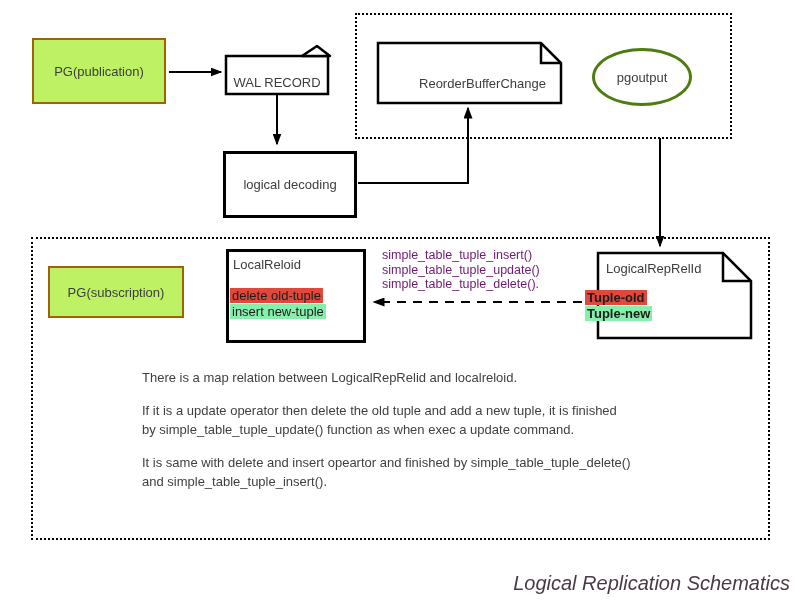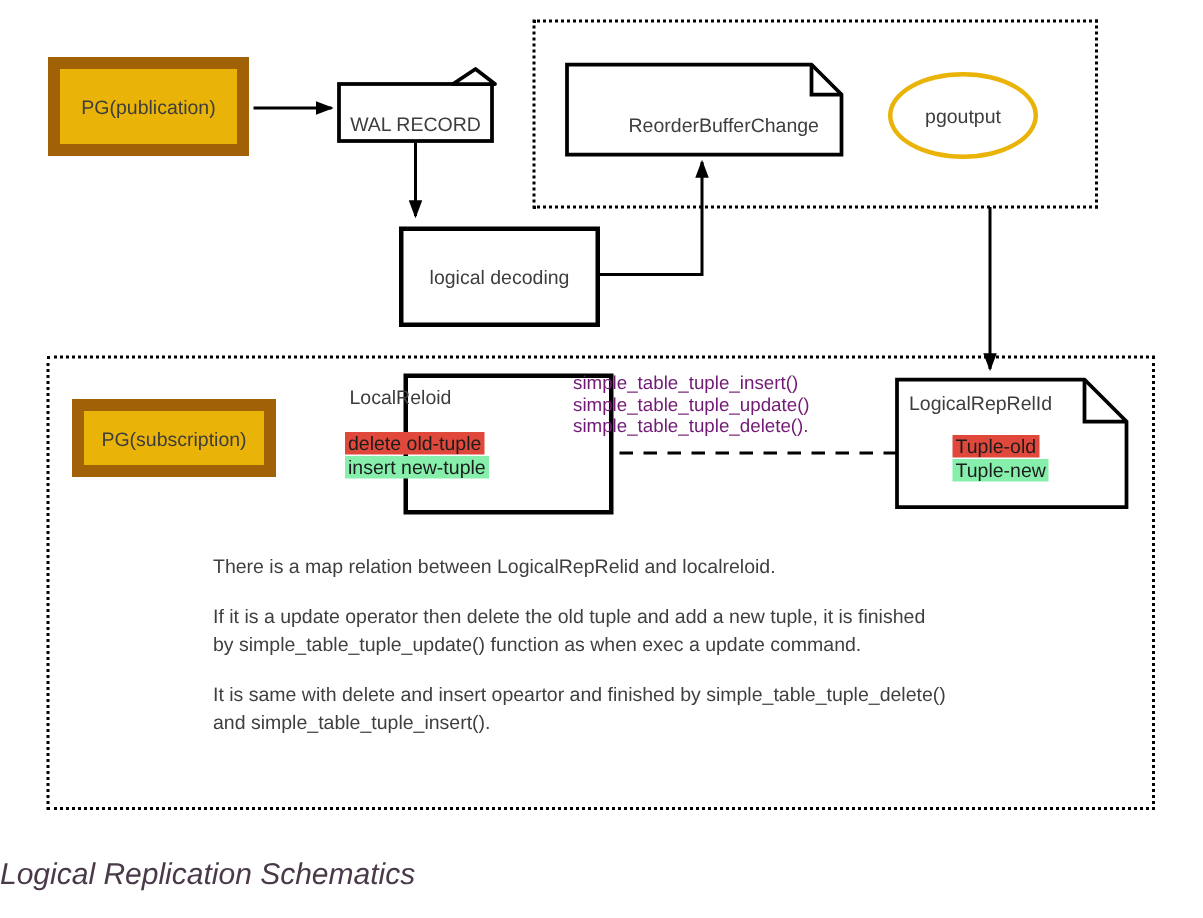--- a/index.html
+++ b/index.html
@@ -33,31 +33,30 @@
     color: #3d3d3d;
     font-size: 13px;
   }
   .flex-center {
     display: flex;
     align-items: center;
     justify-content: center;
     text-align: center;
   }
   .tan {
-    background: #eab308;
-    border: 8px solid #a16207;
+    background: #bef264;
+    border: 2px solid #a16207;
   }
   .solid-box {
     background: #ffffff;
     border: 3px solid #000000;
-    margin-left: 43px;
   }
   .ellipse {
     background: #ffffff;
-    border: 3px solid #eab308;
+    border: 3px solid #4d7c0f;
     border-radius: 50%;
   }
   .overlay-label {
     position: absolute;
     z-index: 3;
     color: #3d3d3d;
     font-size: 13px;
   }
   .rows {
     position: absolute;
@@ -90,21 +89,21 @@
     line-height: 19px;
     color: #3f3f3f;
   }
   .notes p { margin: 0 0 14px 0; }
   .notes p:last-child { margin-bottom: 0; }
   .caption {
     position: absolute;
     left: 0; top: 572px;
     width: 790px;
     z-index: 3;
-    text-align: left;
+    text-align: right;
     font-style: italic;
     font-size: 20px;
     color: #4A3949;
   }
 </style>
 </head>
 <body>
 
 <div class="canvas">
 
@@ -165,21 +164,21 @@
   </div>
 
   <div class="node solid-box" style="left:226px; top:249px; width:140px; height:94px;"></div>
   <div class="overlay-label" style="left:233px; top:257px;">LocalReloid</div>
   <div class="rows" style="left:230px; top:288px;">
     <div><span class="hl hl-red">delete old-tuple</span></div>
     <div><span class="hl hl-green">insert new-tuple</span></div>
   </div>
 
   <div class="overlay-label" style="left:606px; top:261px;">LogicalRepRelId</div>
-  <div class="rows" style="left:635px; top:290px;">
+  <div class="rows" style="left:585px; top:290px;font-weight:bold;">
     <div><span class="hl hl-red">Tuple-old</span></div>
     <div><span class="hl hl-green">Tuple-new</span></div>
   </div>
 
   <div class="fn-labels">
     <div>simple_table_tuple_insert()</div>
     <div>simple_table_tuple_update()</div>
     <div>simple_table_tuple_delete().</div>
   </div>
 

